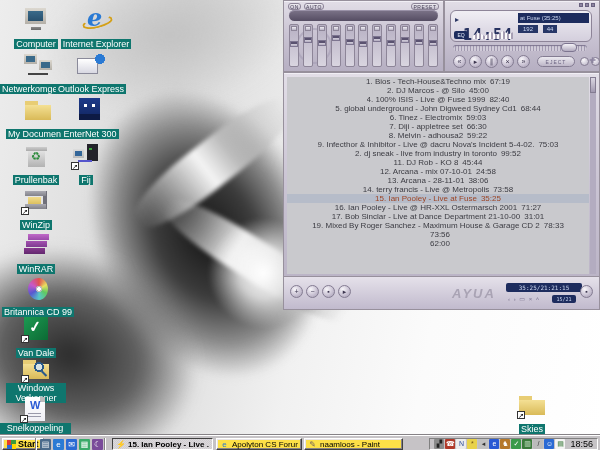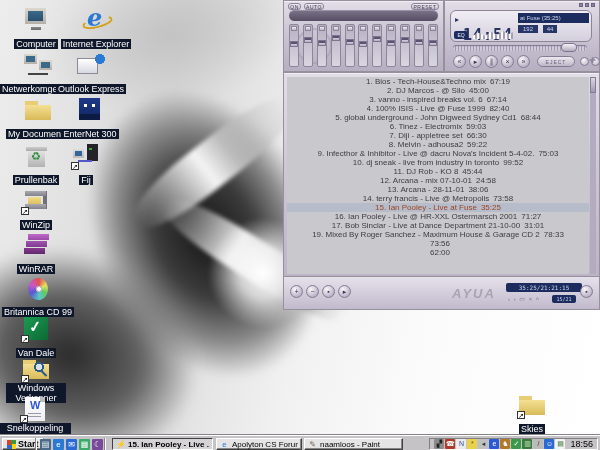--- a/index.html
+++ b/index.html
@@ -21,21 +21,21 @@
     background:radial-gradient(closest-side,#ffffff 0%,rgba(255,255,255,.75) 45%,transparent 100%); filter:blur(2px); }
   .wp5 { left:118px; top:140px; width:190px; height:46px; transform:rotate(-38deg); border-radius:40%;
     background:linear-gradient(90deg,transparent,#f4f4f4 45%,#bdbdbd 60%,transparent); filter:blur(2px); }
   .wp6 { left:150px; top:240px; width:210px; height:40px; transform:rotate(32deg); border-radius:40%;
     background:linear-gradient(90deg,transparent,#e8e8e8 40%,#9a9a9a 62%,transparent); filter:blur(2px); }
 
   
   .dicon { position:absolute; text-align:center; }
   .ia { position:relative; width:32px; height:26px; margin:0 auto; }
   .dlabel { display:inline-block; margin-top:1px; font-size:9px; line-height:10px; color:#fff;
-    background:#0f172a; padding:0 2px; white-space:nowrap; }
+    background:#0f766e; padding:0 2px; white-space:nowrap; }
   .dicon.wrap .dlabel { white-space:normal; max-width:72px; }
   .sc { position:absolute; left:1px; bottom:-1px; width:8px; height:8px; background:#fff;
     border:1px solid #333; font-size:7px; line-height:7px; color:#000; text-align:center; }
 
   .ic-monitor { background:
     linear-gradient(#8a8a8a,#6a6a6a) 11px 20px/10px 3px no-repeat,
     linear-gradient(#3a6a8a,#28506e) 8px 4px/15px 10px no-repeat,
     linear-gradient(#dcd8d0,#b4b0a8) 5px 1px/21px 16px no-repeat; }
   .ic-ie::before { content:"e"; position:absolute; left:7px; top:-4px;
     font:italic bold 24px "DejaVu Serif",serif; color:#2a7ad4; }
@@ -169,21 +169,21 @@
     color:#a9a3b4; letter-spacing:2px; }
   .pl-time { position:absolute; left:222px; top:6px; width:76px; height:9px; background:#1d2c5e;
     color:#cdd8f2; font:6px/9px "DejaVu Sans Mono",monospace; text-align:center; border-radius:2px; }
   .pl-mini { position:absolute; left:224px; top:18px; font-size:6px; color:#7d7590; letter-spacing:1px; }
   .pl-counter { position:absolute; left:268px; top:18px; width:24px; height:8px; background:#1d2c5e;
     color:#cdd8f2; font:5px/8px "DejaVu Sans Mono",monospace; text-align:center; border-radius:2px; }
 
   
   #taskbar { position:absolute; left:0; right:0; bottom:0; height:15px; background:#c6c3c6;
     border-top:1px solid #ffffff; box-shadow:0 -1px 0 #868286; font-size:9px; }
-  .bevel-out { background:#e5e5e5; border:1px solid; border-color:#ffffff #404040 #404040 #ffffff;
+  .bevel-out { background:#fde047; border:1px solid; border-color:#ffffff #404040 #404040 #ffffff;
     box-shadow:inset -1px -1px 0 #868286, inset 1px 1px 0 #e8e5e8; }
   .bevel-in  { border:1px solid; border-color:#808080 #ffffff #ffffff #808080; }
   #start-btn { position:absolute; left:2px; top:2px; height:12px; display:flex; align-items:center;
     gap:2px; padding:0 4px; font-weight:bold; }
   .winflag { width:9px; height:9px;
     background:conic-gradient(#3a9a3a 0 90deg,#ffd400 90deg 180deg,#2a6ad4 180deg 270deg,#e43a2a 270deg 360deg); }
   .tb-sep { position:absolute; top:2px; width:2px; height:12px; border-left:1px solid #868286; border-right:1px solid #fff; }
   #quicklaunch { position:absolute; left:40px; top:2px; height:12px; display:flex; gap:2px; align-items:center; }
   .qlic { width:11px; height:11px; font-size:8px; line-height:11px; text-align:center; color:#fff; border-radius:1px; }
   .task { position:absolute; top:2px; height:12px; display:flex; align-items:center; gap:3px;
@@ -329,24 +329,20 @@
     <div class="pl-list" id="pl-list">
         <div class="pl-row">
           <span>1. Bios - Tech-House&amp;Techno mix</span>
           <span class="dur">67:19</span>
         </div>
         <div class="pl-row">
           <span>2. DJ Marcos - @ Silo</span>
           <span class="dur">45:00</span>
         </div>
         <div class="pl-row">
-          <span>3. vanno - inspired breaks vol. 6</span>
-          <span class="dur">67:14</span>
-        </div>
-        <div class="pl-row">
           <span>4. 100% ISIS - Live @ Fuse 1999</span>
           <span class="dur">82:40</span>
         </div>
         <div class="pl-row">
           <span>5. global underground - John Digweed Sydney Cd1</span>
           <span class="dur">68:44</span>
         </div>
         <div class="pl-row">
           <span>6. Tinez - Electromix</span>
           <span class="dur">59:03</span>
@@ -357,21 +353,21 @@
         </div>
         <div class="pl-row">
           <span>8. Melvin - adhousa2</span>
           <span class="dur">59:22</span>
         </div>
         <div class="pl-row">
           <span>9. Infecthor &amp; Inhibitor - Live @ dacru Nova's Incident 5-4-02.</span>
           <span class="dur">75:03</span>
         </div>
         <div class="pl-row">
-          <span>10. dj sneak - live from industry in toronto</span>
+          <span>2. dj sneak - live from industry in toronto</span>
           <span class="dur">99:52</span>
         </div>
         <div class="pl-row">
           <span>11. DJ Rob - KO 8</span>
           <span class="dur">45:44</span>
         </div>
         <div class="pl-row">
           <span>12. Arcana - mix 07-10-01</span>
           <span class="dur">24:58</span>
         </div>

